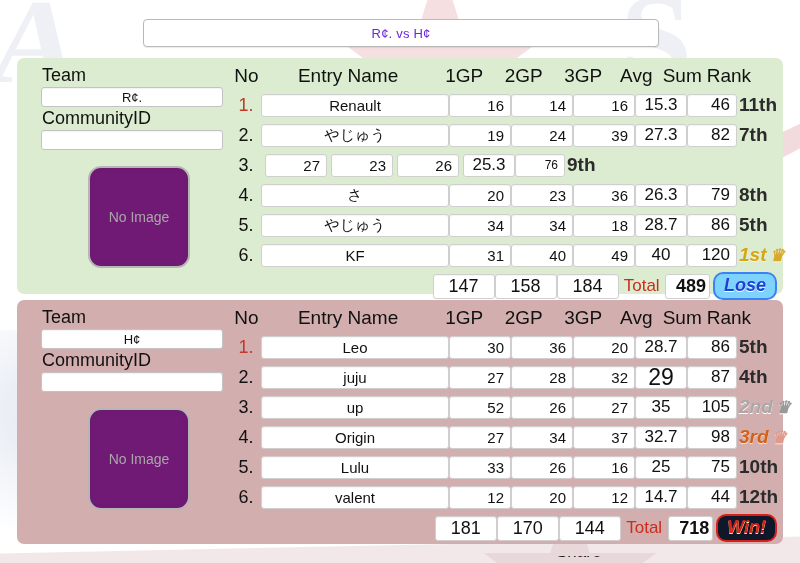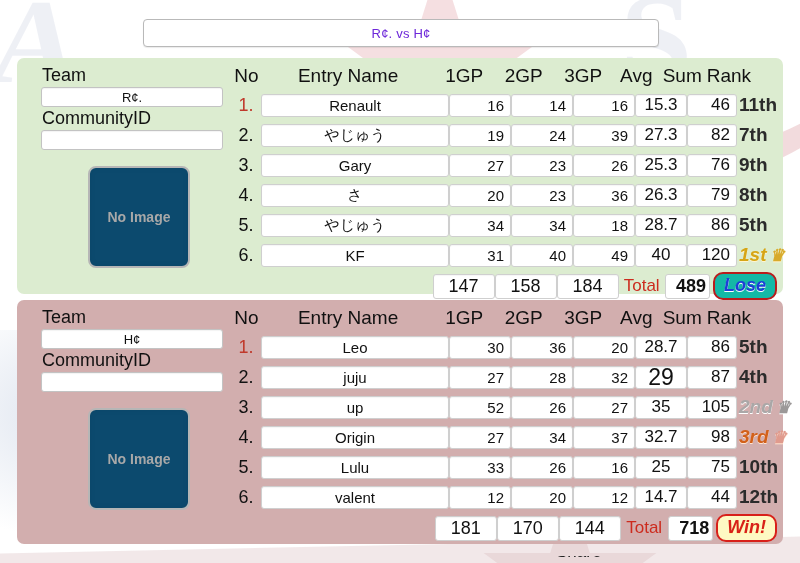--- a/index.html
+++ b/index.html
@@ -127,30 +127,29 @@
     font-size: 13px;
     color: #111;
     margin: 1px 0 0 1px;
     box-shadow: inset 0 1px 1px rgba(0,0,0,.05);
   }
   .meta-input.blank { justify-content: flex-start; }
   .no-image-box {
     width: 98px;
     height: 98px;
     margin: 16px 0 0 48px;
-    background: #0c4a6e;
+    background: #701a75;
     border: 2px solid #b6b6b6;
-    border-radius: 8px;
+    border-radius: 13px;
     display: flex;
     align-items: center;
     justify-content: center;
     font-size: 14px;
     color: #a8a8a8;
     box-shadow: inset 0 0 6px rgba(0,0,0,.05);
-    font-weight: bold;
   }
 
   
   .results {
     position: absolute;
     left: 212px;
     top: 4px;
     width: 548px;
   }
   .row {
@@ -259,27 +258,27 @@
     padding: 1px 9px 2px 9px;
     border-radius: 10px;
     font-size: 18px;
     font-weight: bold;
     font-style: italic;
     line-height: 21px;
     white-space: nowrap;
   }
   .outcome.lose {
     color: #1c3fd6;
-    background: #14b8a6;
-    border: 2px solid #b91c1c;
+    background: #7dd3fc;
+    border: 2px solid #3b82f6;
     text-shadow: 0 1px 0 #ffffff;
   }
   .outcome.win {
     color: #d8201a;
-    background: #fef9c3;
+    background: #0f172a;
     border: 2px solid #d8201a;
     text-shadow: 0 1px 0 #fff4a0;
   }
 
   
   #bottom-clip {
     position: absolute;
     left: 0;
     top: 556px;
     width: 800px;
@@ -380,37 +379,34 @@
           <div class="cell-box right" style="font-size:17px;padding-left:31px;">82</div>
         </div>
         <div class="c-rank">
           <div class="rank-text">7th</div>
         </div>
       </div>
       <div class="row">
         <div class="c-no">
           <div class="no-text">3.</div>
         </div>
-        <div class="c-name">
-          <div class="cell-box center">Gary</div>
-        </div>
         <div class="c-gp">
           <div class="cell-box right">27</div>
         </div>
         <div class="c-gp">
           <div class="cell-box right">23</div>
         </div>
         <div class="c-gp">
           <div class="cell-box right">26</div>
         </div>
         <div class="c-avg">
           <div class="cell-box center" style="font-size:17px;">25.3</div>
         </div>
         <div class="c-sum">
-          <div class="cell-box right" style="font-size:17px;text-align:right;">76</div>
+          <div class="cell-box right" style="font-size:12px;text-align:right;">76</div>
         </div>
         <div class="c-rank">
           <div class="rank-text">9th</div>
         </div>
       </div>
       <div class="row">
         <div class="c-no">
           <div class="no-text">4.</div>
         </div>
         <div class="c-name">

